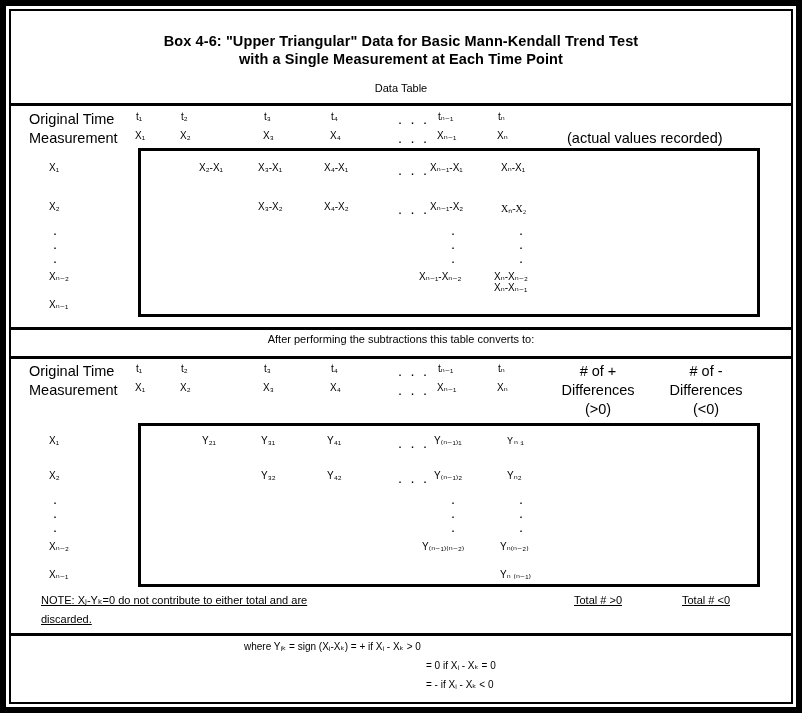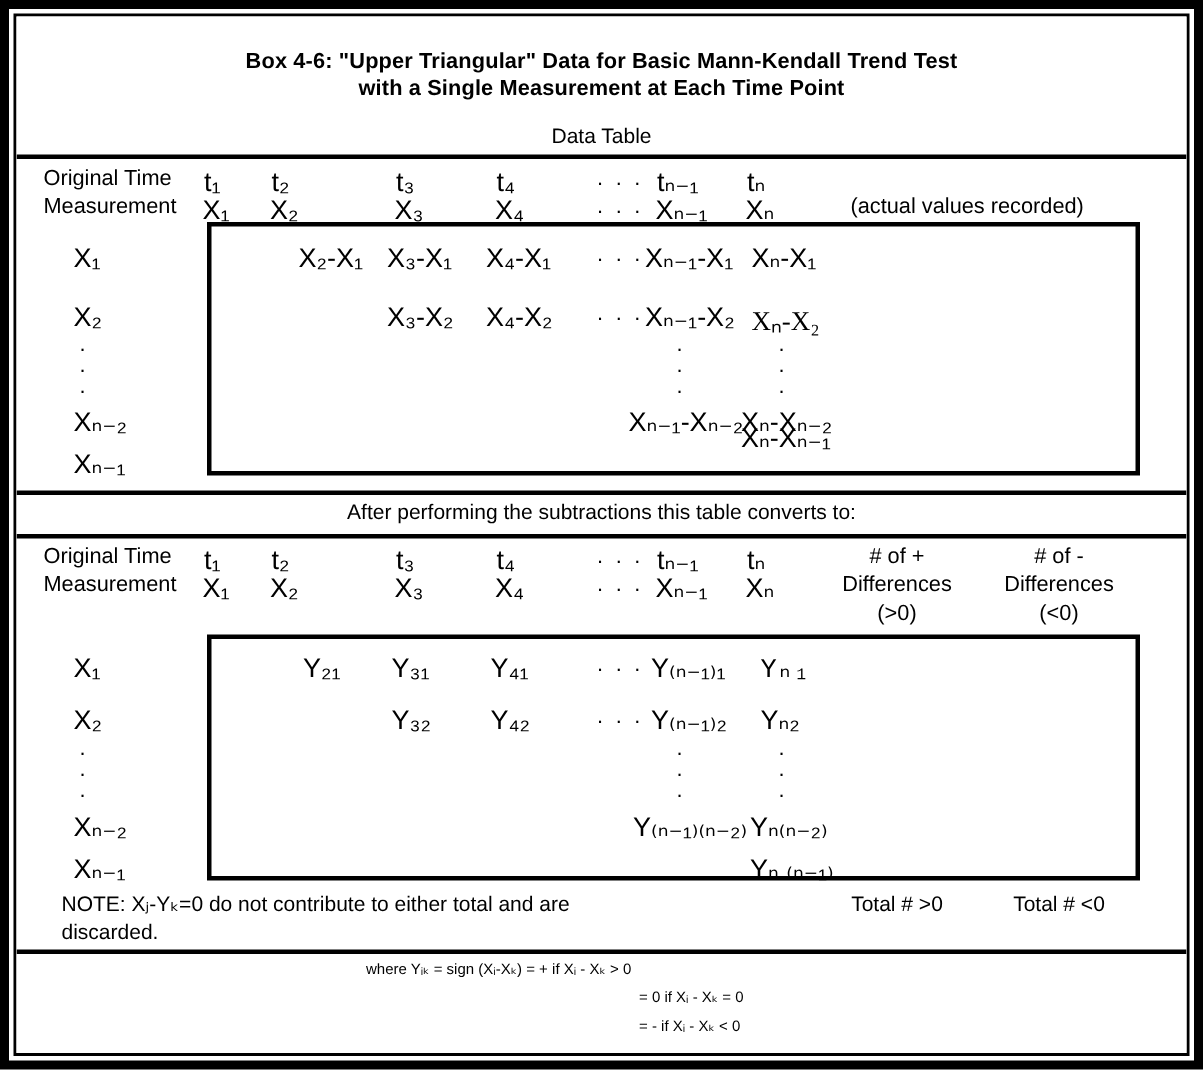--- a/index.html
+++ b/index.html
@@ -24,24 +24,24 @@
     width:780px;height:691px;
     background:#fff;overflow:hidden;
   }
   
   .abs{position:absolute;white-space:nowrap;}
   .ctr{position:absolute;white-space:nowrap;transform:translateX(-50%);}
   .rule{position:absolute;background:#000;left:0;width:780px;height:3px;}
   .mbox{position:absolute;border:3px solid #000;box-sizing:border-box;}
 
   .title{font-weight:bold;font-size:14.5px;letter-spacing:0.1px;}
-  .sect{font-size:14px;}
+  .sect{font-size:11px;}
   .lbl{font-size:14.5px;}
-  .cell{font-size:18px;}
-  .note{font-size:14px;}
+  .cell{font-size:10px;}
+  .note{font-size:11px;text-decoration:underline;}
   .dots{font-size:14.5px;letter-spacing:2.2px;}
   .vdot{font-size:14.5px;line-height:10px;}
   .formula{font-size:10px;}
 </style>
 </head>
 <body>
 
 <div id="frame-outer"></div>
 <div id="frame-inner"></div>
 

